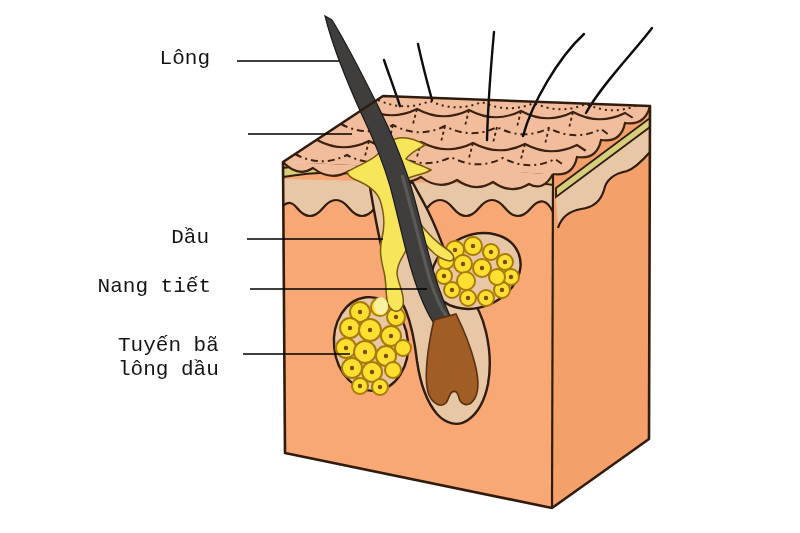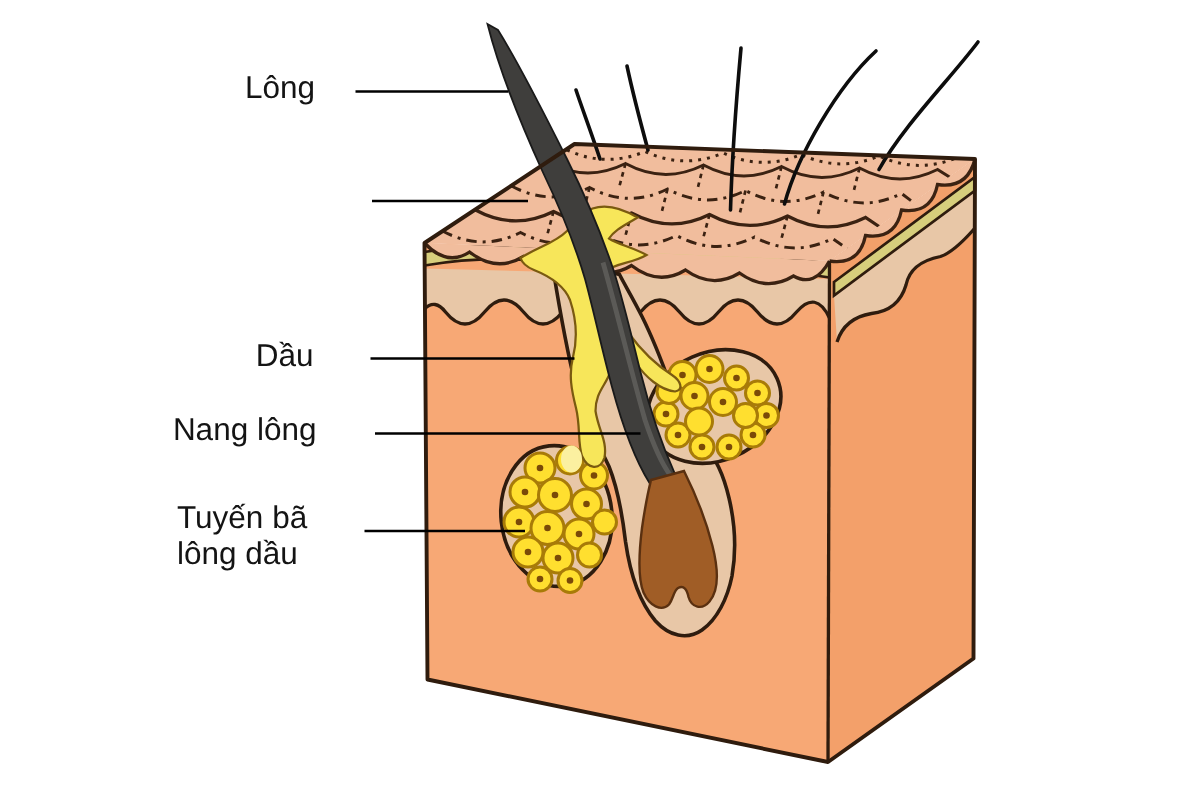--- a/index.html
+++ b/index.html
@@ -1,20 +1,20 @@
 <!DOCTYPE html>
 <html style="--background: #ffffff; --outline: #2f1c0e; --scale_line: #3b2212; --top_face: #f1bd9d; --front_face: #f7a875; --right_face: #f3a06a; --epidermis: #e8c7a7; --surface_membrane: #d7ce7c; --sebum: #f7e65a; --sebum_pale: #fbf0a0; --gland_cell: #ffdf2f; --gland_cell_outline: #a87b08; --cell_dot: #7a4a08; --hair: #3f3e3c; --hair_highlight: #63625e; --hair_root: #a05d26; --label_text: #141414; --label_line: #000000;"><head>
 <meta charset="utf-8">
 <style>
   html,body{margin:0;padding:0;background:#fff;}
   #stage{
     position:relative;
     width:780px;height:533px;
     background:var(--background,#ffffff);
-    font-family:Liberation Sans, sans-serif;
+    font-family:Liberation Mono, monospace;
     overflow:hidden;
   }
   #diagram{position:absolute;left:0;top:0;}
   .label{
     position:absolute;
     color:var(--label_text,#141414);
     font-size:21px;
     font-weight:500;
     line-height:24px;
     white-space:nowrap;
@@ -217,20 +217,20 @@
       <line class="label-line" x1="250" y1="289" x2="427" y2="289"></line>
       <line class="label-line" x1="243" y1="354" x2="350" y2="354"></line>
     </g>
   </svg>
 
   <div class="label right" style="right:570px;top:47px;">Lông</div>
 
 
   <div class="label right" style="right:571px;top:226px;">Dầu</div>
 
-  <div class="label right" style="right:569px;top:275px;">Nang lông</div>
+  <div class="label right" style="right:569px;top:275px;">Nang tiết</div>
 
   <div class="label center" style="left:118px;top:334px;width:112px;">
     <div>Tuyến bã</div>
     <div>lông dầu</div>
   </div>
 
 </div>
 
 </body></html>

